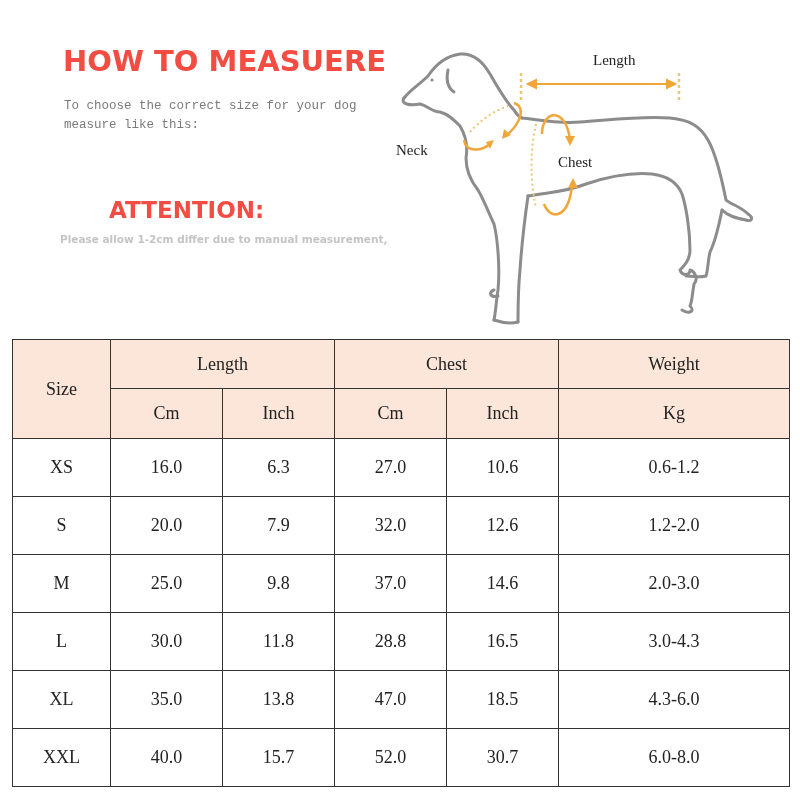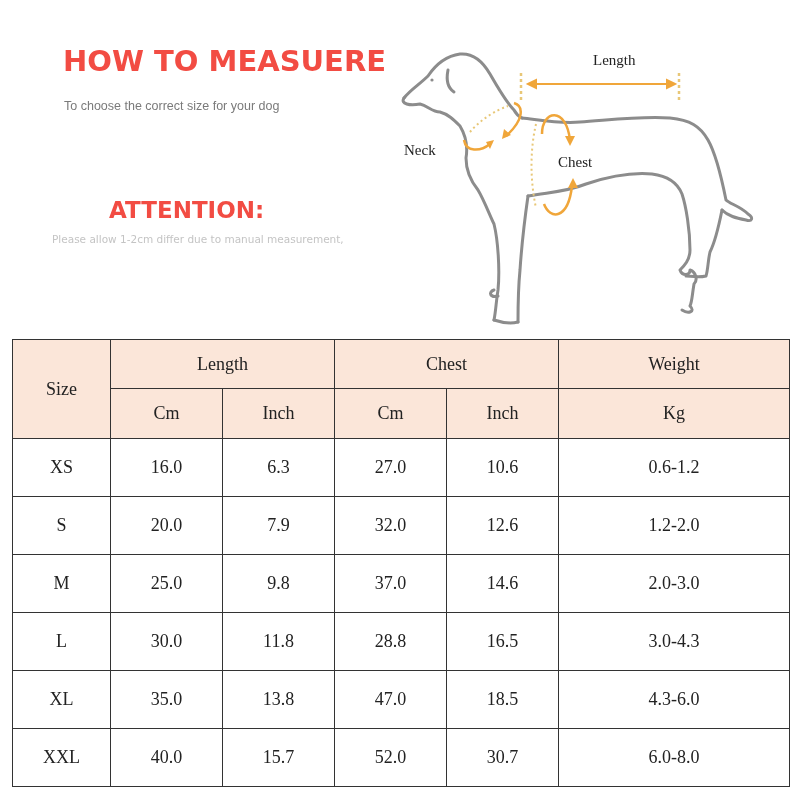--- a/index.html
+++ b/index.html
@@ -6,31 +6,31 @@
     html, body { width: 800px; height: 800px; background: #ffffff; overflow: hidden; }
     body { position: relative; font-family: "Liberation Sans", sans-serif; }
 
     .title {
       position: absolute; left: 63px; top: 44px;
       font-family: "DejaVu Sans", sans-serif; font-weight: bold;
       font-size: 29px; color: #f24c43; letter-spacing: 0px;
     }
     .subtitle {
       position: absolute; left: 64px; top: 97px; width: 300px;
-      font-family: Liberation Sans, sans-serif;
+      font-family: Liberation Mono, monospace;
       font-size: 12.5px; line-height: 19px; color: #7a7a7a;
     }
     .attention {
       position: absolute; left: 61px; top: 197px;
       font-family: "DejaVu Sans", sans-serif; font-weight: bold;
       font-size: 23px; color: #f24c43; margin-left: 48px;
     }
     .attention-note {
-      position: absolute; left: 52px; top: 231px; width: 360px;
-      font-family: "DejaVu Sans", sans-serif; font-weight: normal;
+      position: absolute; left: 60px; top: 231px; width: 360px;
+      font-family: "DejaVu Sans", sans-serif; font-weight: bold;
       font-size: 10.5px; line-height: 16px; color: #c4c4c4;
     }
 
     .dog {
       position: absolute; left: 390px; top: 40px; width: 380px; height: 290px;
     }
     .dog svg { width: 380px; height: 290px; display: block; }
     .lbl {
       position: absolute; font-family: "Liberation Serif", serif;
       font-size: 15px; color: #222;
@@ -49,20 +49,21 @@
     tr.h1 th { height: 49px; }
     tr.h2 th { height: 50px; margin-top: 25px; }
     tbody td { height: 58px; font-size: 18px; }
   </style>
 </head>
 <body>
 
 <div class="title">HOW TO MEASUERE</div>
 <div class="subtitle">
   <div>To choose the correct size for your dog</div>
+  <div>measure like this:</div>
 </div>
 
 <div class="attention">ATTENTION:</div>
 <div class="attention-note">
   <div>Please allow 1-2cm differ due to manual measurement,</div>
 </div>
 
 <div class="dog">
   <svg viewBox="0 0 380 290">
     <g fill="none" stroke="#8c8c8c" stroke-width="3" stroke-linejoin="round" stroke-linecap="round">
@@ -102,21 +103,21 @@
     <path d="M74 100 C76 112 90 112 100 104" fill="none" stroke="#f0a63a" stroke-width="2.5"></path>
     <path d="M104 100 L96 102 L100 109 Z" fill="#f0a63a"></path>
 
     <path d="M146 84 C140 110 140 140 146 168" fill="none" stroke="#e8c777" stroke-width="2" stroke-dasharray="2 3"></path>
     <path d="M152 94 C152 70 176 66 180 100" fill="none" stroke="#f0a63a" stroke-width="2.5"></path>
     <path d="M180 106 L175 96 L185 96 Z" fill="#f0a63a"></path>
     <path d="M154 164 C160 180 178 180 182 146" fill="none" stroke="#f0a63a" stroke-width="2.5"></path>
     <path d="M183 138 L178 148 L188 148 Z" fill="#f0a63a"></path>
   </svg>
   <div class="lbl" style="left:203px; top:12px;">Length</div>
-  <div class="lbl" style="left:14px; top:102px;">Neck</div>
+  <div class="lbl" style="left:6px; top:102px;">Neck</div>
   <div class="lbl" style="left:168px; top:114px;">Chest</div>
 </div>
 
 <table class="size-table">
   <colgroup>
     <col style="width:98px">
       <col style="width:112px">
       <col style="width:112px">
     <col style="width:112px">
       <col style="width:112px">

